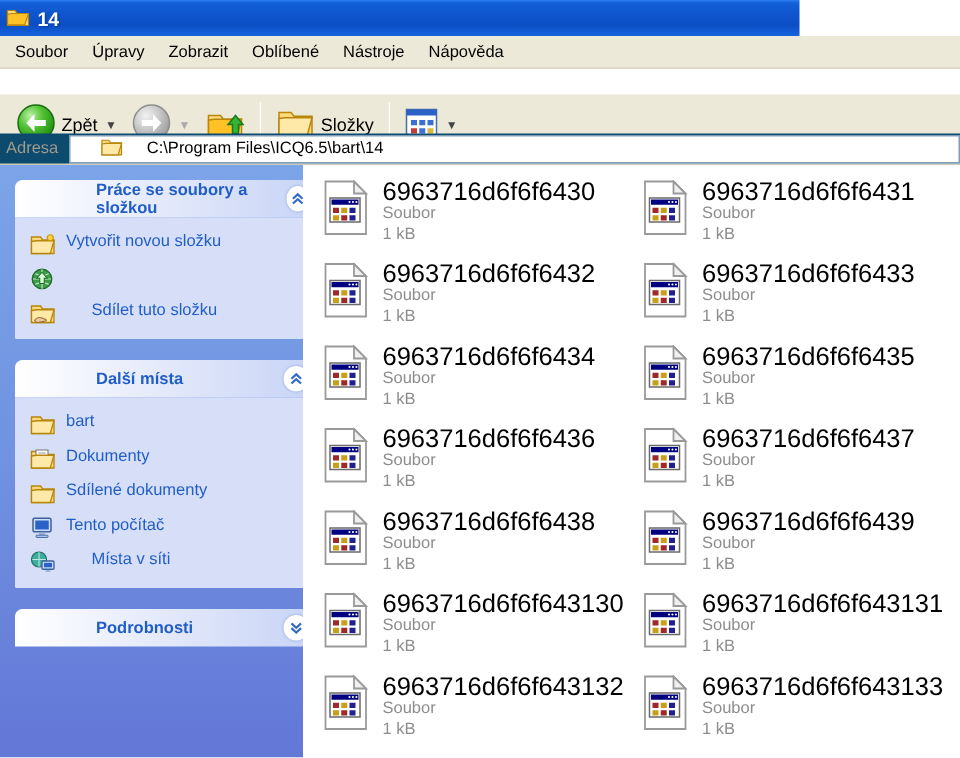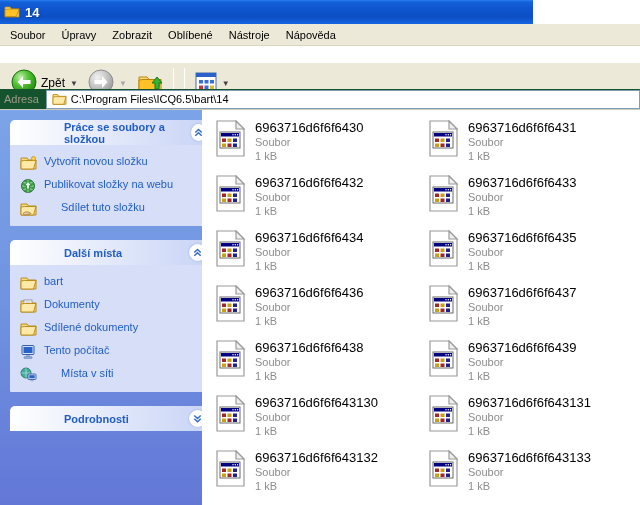--- a/index.html
+++ b/index.html
@@ -30,26 +30,26 @@
   }
   .tb-btn{ display:flex; align-items:center; gap:4px; padding:2px 5px; border-radius:3px; height:34px; }
   .tb-label{ font-size:12px; color:#000; }
   .tb-sep{ width:1px; height:30px; background:#d1cdb8; border-right:1px solid #fff; margin:0 5px; }
   .drop-arrow{ font-size:8px; color:#444; margin-left:1px; }
   .drop-arrow.dis{ color:#aaa; }
 
   
   .addressbar{
     position:absolute; left:0; top:89px; width:640px; height:21px;
-    background:#14532d; display:flex; align-items:center; border-bottom:1px solid #cfcbb6;
+    background:#0c4a6e; display:flex; align-items:center; border-bottom:1px solid #cfcbb6;
   }
   .addr-label{ color:#9f9b8a; padding:0 7px 0 4px; font-size:11px; }
   .addr-input{
     flex:1; height:19px; background:#fff; border:1px solid #7f9db9;
-    display:flex; align-items:center; gap:4px; padding-left:5px; font-size:11px; color:#000;
+    display:flex; align-items:center; gap:16px; padding-left:20px; font-size:11px; color:#000;
   }
 
   
   .content{ position:absolute; left:0; top:110px; width:640px; height:395px; display:flex; }
 
   
   .taskpane{
     width:233px; height:100%;
     background:linear-gradient(180deg,#7ca4e8 0%, #7092e0 50%, #6377d7 100%);
     padding:10px 0 0 10px; overflow:hidden;
@@ -76,21 +76,21 @@
   
   .filesarea{
     flex:1; background:#fff; height:100%;
     padding:8px 0 0 12px;
     display:grid; grid-template-columns:213px 213px; grid-auto-rows:55px;
     align-content:start;
   }
   .file-tile{ display:flex; gap:8px; cursor:pointer; padding-top:2px; }
   .file-icon{ width:33px; height:38px; flex:0 0 auto; }
   .file-meta{ padding-top:1px; }
-  .file-name{ color:#000; font-size:13px; line-height:14px; white-space:nowrap; }
+  .file-name{ color:#000; font-size:17px; line-height:14px; white-space:nowrap; }
   .file-type,.file-size{ color:#8d8d8d; font-size:11px; line-height:14px; }
 </style>
 </head>
 <body>
 
 <div class="titlebar">
   <span>
     <svg width="16" height="14" viewBox="0 0 16 14">
       <path d="M1 3 h5 l1.5 2 H15 v8 H1 z" fill="#ffd97a" stroke="#b8860b" stroke-width="0.8"></path>
       <path d="M1 5.5 L4 5 h11 l-2.5 7.5 H1 z" fill="#ffc125" stroke="#b8860b" stroke-width="0.8"></path>
@@ -150,20 +150,29 @@
         <path d="M2 7 h8 l2 2.5 H24 v12 H2 z" fill="#ffd97a" stroke="#b8860b" stroke-width="1"></path>
         <path d="M2 10 L6 9.5 h18 l-3 12 H2 z" fill="#ffc125" stroke="#b8860b" stroke-width="1"></path>
         <path d="M15 13 L20 7 L25 13 H22 V19 H18 V13 Z" fill="#35b335" stroke="#1a7a1a" stroke-width="1"></path>
       </svg>
     </span>
   </div>
 
   <div class="tb-sep"></div>
 
 
+  <div class="tb-btn">
+    <span>
+      <svg width="26" height="24" viewBox="0 0 26 24">
+        <path d="M2 5 h8 l2 2.5 H24 v14 H2 z" fill="#ffd97a" stroke="#b8860b" stroke-width="1"></path>
+        <path d="M2 9 L6 8.5 h18 l-3.5 13 H2 z" fill="#ffe9a8" stroke="#b8860b" stroke-width="1"></path>
+      </svg>
+    </span>
+    <span class="tb-label">Složky</span>
+  </div>
 
   <div class="tb-sep"></div>
 
   <div class="tb-btn">
     <span>
       <svg width="22" height="20" viewBox="0 0 22 20">
         <rect x="1" y="1" width="20" height="18" fill="#fff" stroke="#4a6fa5" stroke-width="1"></rect>
         <rect x="1" y="1" width="20" height="4" fill="#2a62c8"></rect>
         <rect x="4" y="8" width="4" height="3.5" fill="#3a6fd8"></rect>
           <rect x="9.5" y="8" width="4" height="3.5" fill="#3a6fd8"></rect>
@@ -209,21 +218,20 @@
                 <circle cx="13.5" cy="3.5" r="2" fill="#ffd24a" stroke="#c99400" stroke-width="0.8"></circle>
               </svg></span>
             <span class="tp-link">Vytvořit novou složku</span>
           </div>
           <div class="tp-item">
             <span class="tp-icon"><svg width="16" height="15" viewBox="0 0 16 15">
                 <circle cx="8" cy="8" r="6.5" fill="#3f9e49" stroke="#1f6b2a" stroke-width="0.9"></circle>
                 <path d="M2 8 h12 M8 1.5 v13 M3.5 4.5 q4.5 2.2 9 0 M3.5 11.5 q4.5 -2.2 9 0" stroke="#bfe6c4" stroke-width="0.8" fill="none"></path>
                 <path d="M8 3.5 L11.5 7.5 H9.5 V11 H6.5 V7.5 H4.5 Z" fill="#d8ffd8" stroke="#1f6b2a" stroke-width="0.7"></path>
               </svg></span>
-            <span class="tp-link">Publikovat složky na webu</span>
           </div>
           <div class="tp-item">
             <span class="tp-icon"><svg width="17" height="15" viewBox="0 0 17 15">
                 <path d="M1 3 h6 l1.5 2 H16 v9 H1 z" fill="#ffd97a" stroke="#b8860b" stroke-width="0.9"></path>
                 <path d="M1 6 L4.5 5.5 H16 l-2.5 8.5 H1 z" fill="#ffe9a8" stroke="#b8860b" stroke-width="0.9"></path>
                 <path d="M3 12.5 q2 -2.5 5 -1.5 l2.5 1 q1 .6 -.2 1 l-4.3 .9 q-2 .3 -3 -1.4z" fill="#e8c9a0" stroke="#9c6b2f" stroke-width="0.7"></path>
               </svg></span>
             <span class="tp-link">Sdílet tuto složku</span>
           </div>
         </div>

